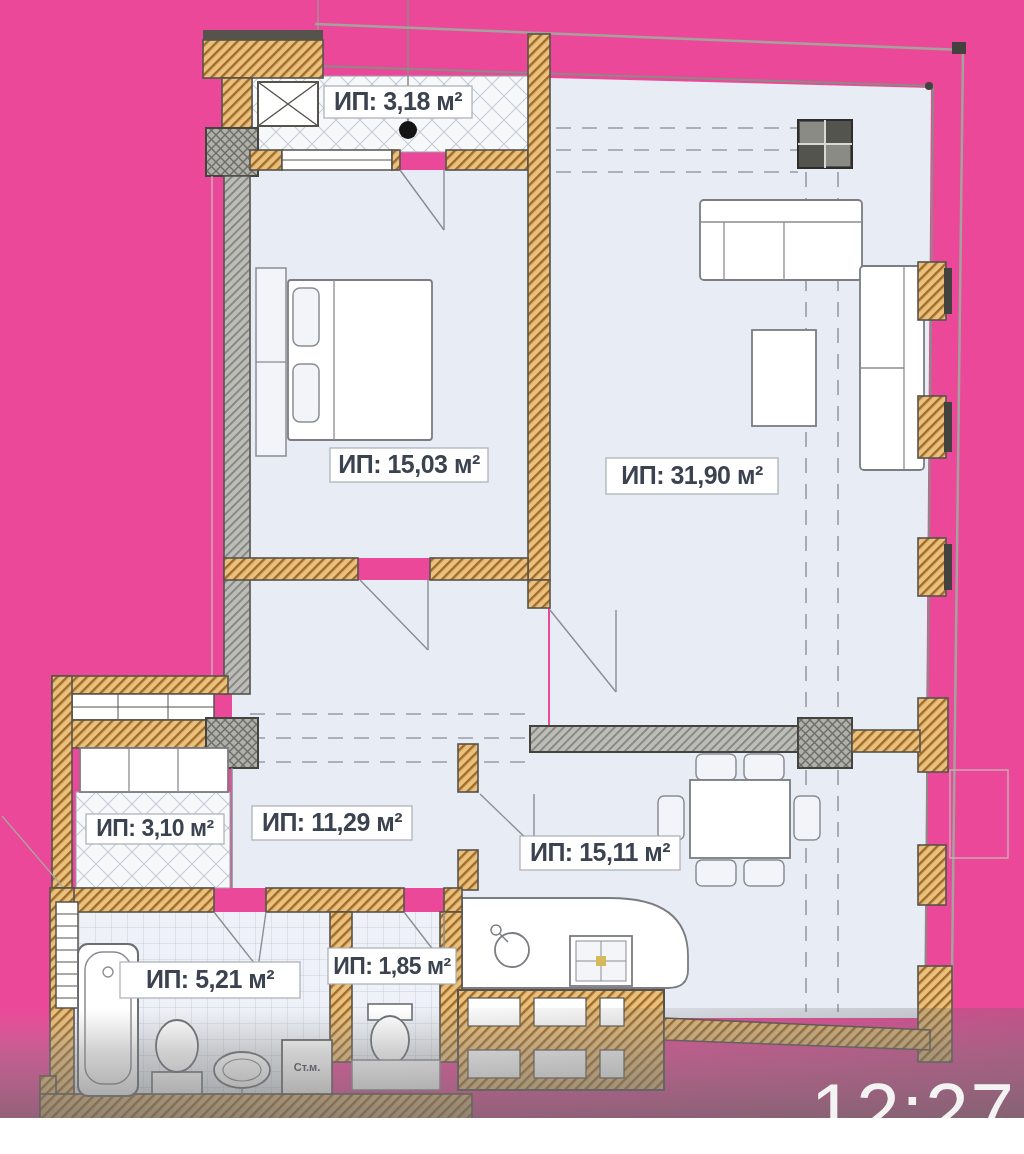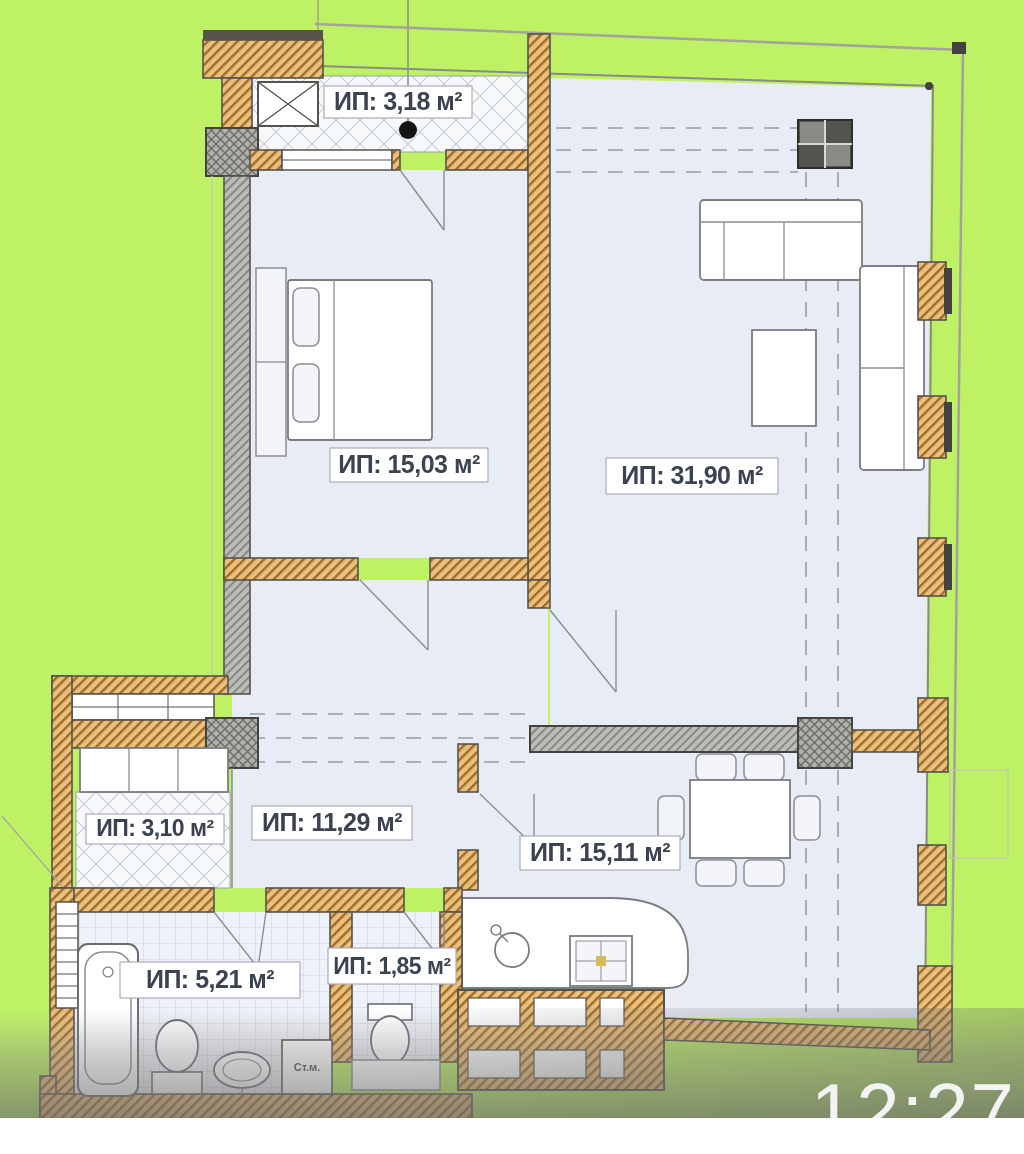--- a/index.html
+++ b/index.html
@@ -1,16 +1,16 @@
 <!DOCTYPE html>
 <html><head>
 <meta charset="utf-8">
 <style>
   html,body{margin:0;padding:0;background:#ffffff;}
-  .stage{position:relative;width:1024px;height:1118px;background:#bef264;overflow:hidden;
+  .stage{position:relative;width:1024px;height:1118px;background:#ec4899;overflow:hidden;
          font-family:"Liberation Sans", sans-serif;text-decoration:underline;}
   svg{display:block;}
   .room-label{font-family:"Liberation Sans",sans-serif;font-weight:700;font-size:25px;
               fill:#3c4350;letter-spacing:-0.5px;}
   .room-label.small{font-size:23px;}
   .appliance-label{font-family:"Liberation Sans",sans-serif;font-weight:700;font-size:11px;fill:#4a4f58;}
   .clock{font-family:"Liberation Sans",sans-serif;font-weight:400;font-size:78px;fill:#f3f3f3;letter-spacing:2px;}
   .label-box{fill:#ffffff;stroke:#a9adb4;stroke-width:1.2;}
   .wall-stroke{stroke:#56534d;stroke-width:1.6;}
   .furn{fill:#ffffff;stroke:#7a7d82;stroke-width:1.8;}

